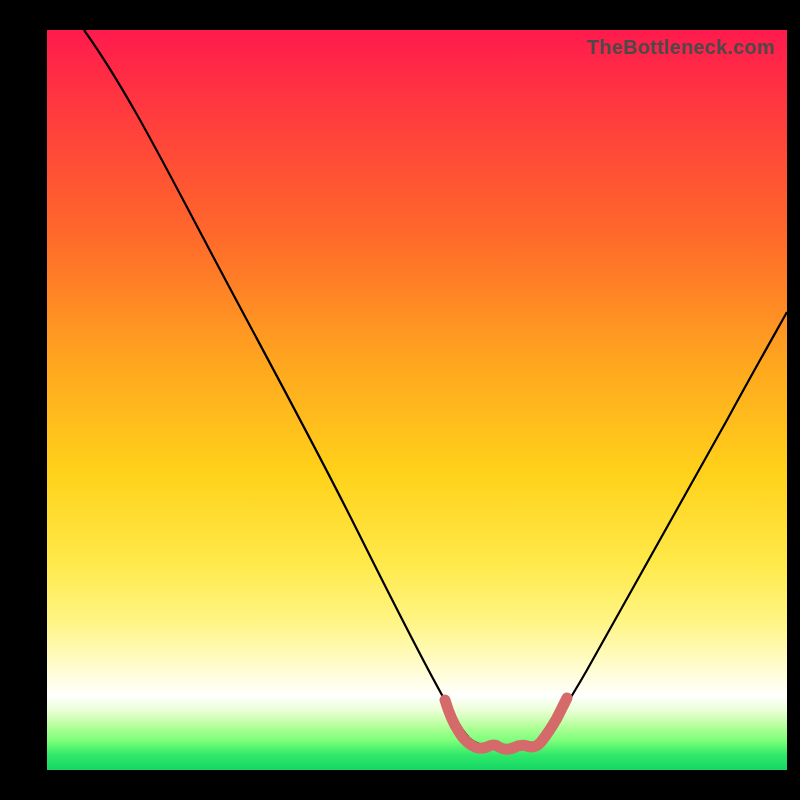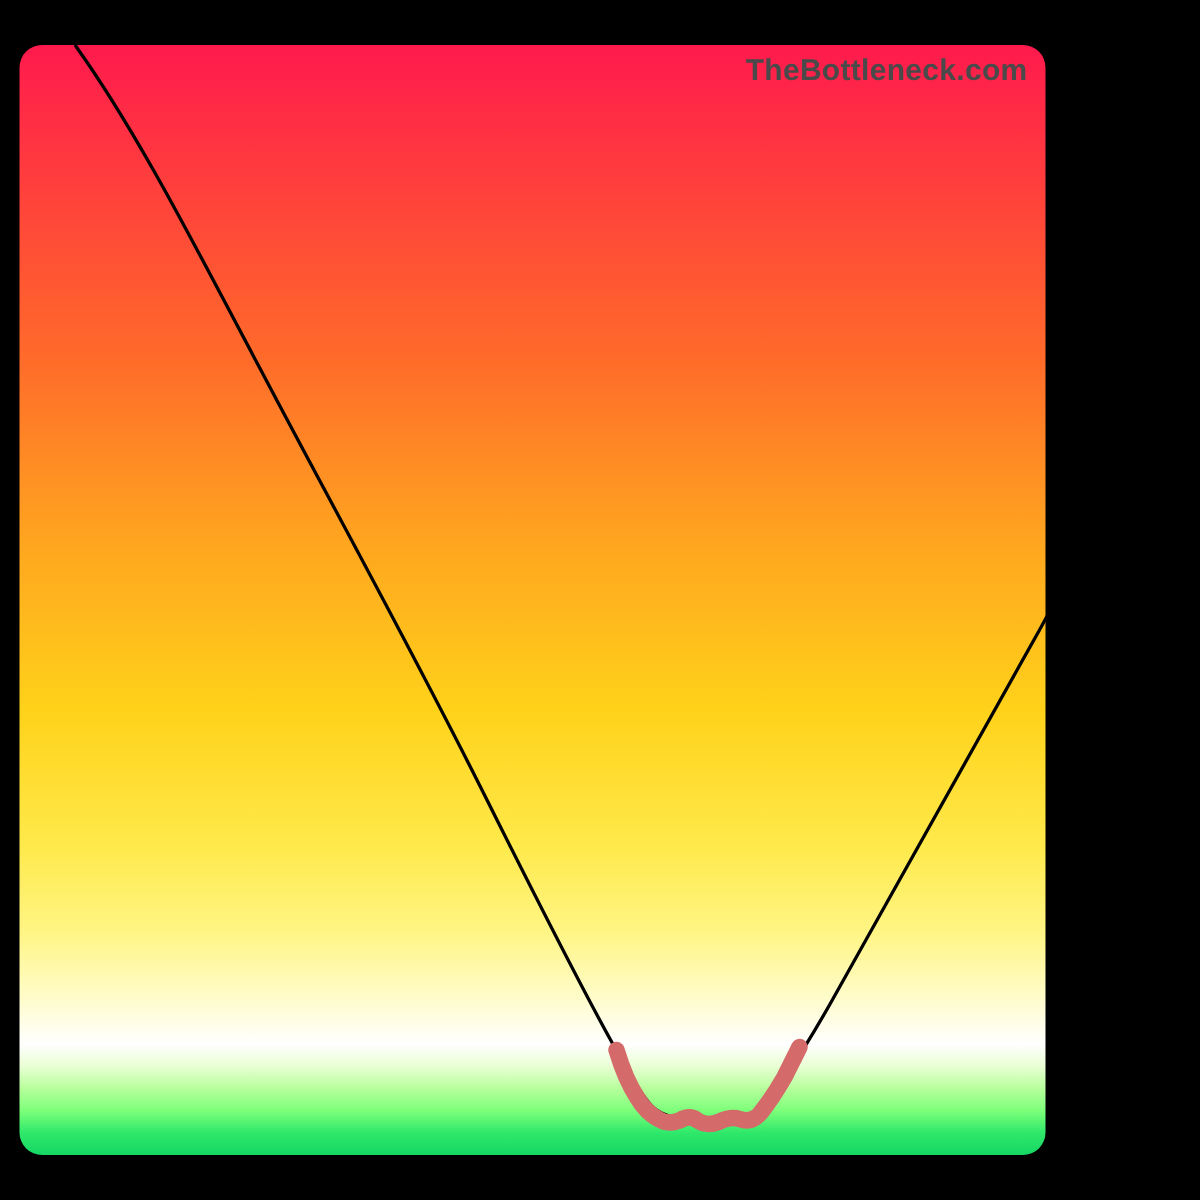--- a/index.html
+++ b/index.html
@@ -12,43 +12,42 @@
     overflow: hidden;
   }
   .frame {
     position: relative;
     width: 800px;
     height: 800px;
     background: #000;
   }
   .plot {
     position: absolute;
-    left: 13px;
+    left: 47px;
     top: 30px;
-    width: 684px;
+    width: 740px;
     height: 740px;
     
     background: linear-gradient(
       to bottom,
       #ff1a4d 0%,
       #ff3d3d 12%,
       #ff6a2a 28%,
       #ffa61f 45%,
       #ffd21a 60%,
       #ffe94a 72%,
       #fff585 80%,
       #fffccc 86%,
       #ffffff 90%,
       #e9ffd4 92%,
       #b7ff9c 94%,
       #7dff7a 96%,
       #2fe86a 98%,
       #15d764 100%
     );
-    border-radius: 15px;
   }
   .watermark {
     position: absolute;
     top: 6px;
     right: 12px;
     color: #4a4a4a;
     font-size: 20px;
     font-weight: 600;
     letter-spacing: 0.2px;
     user-select: none;

